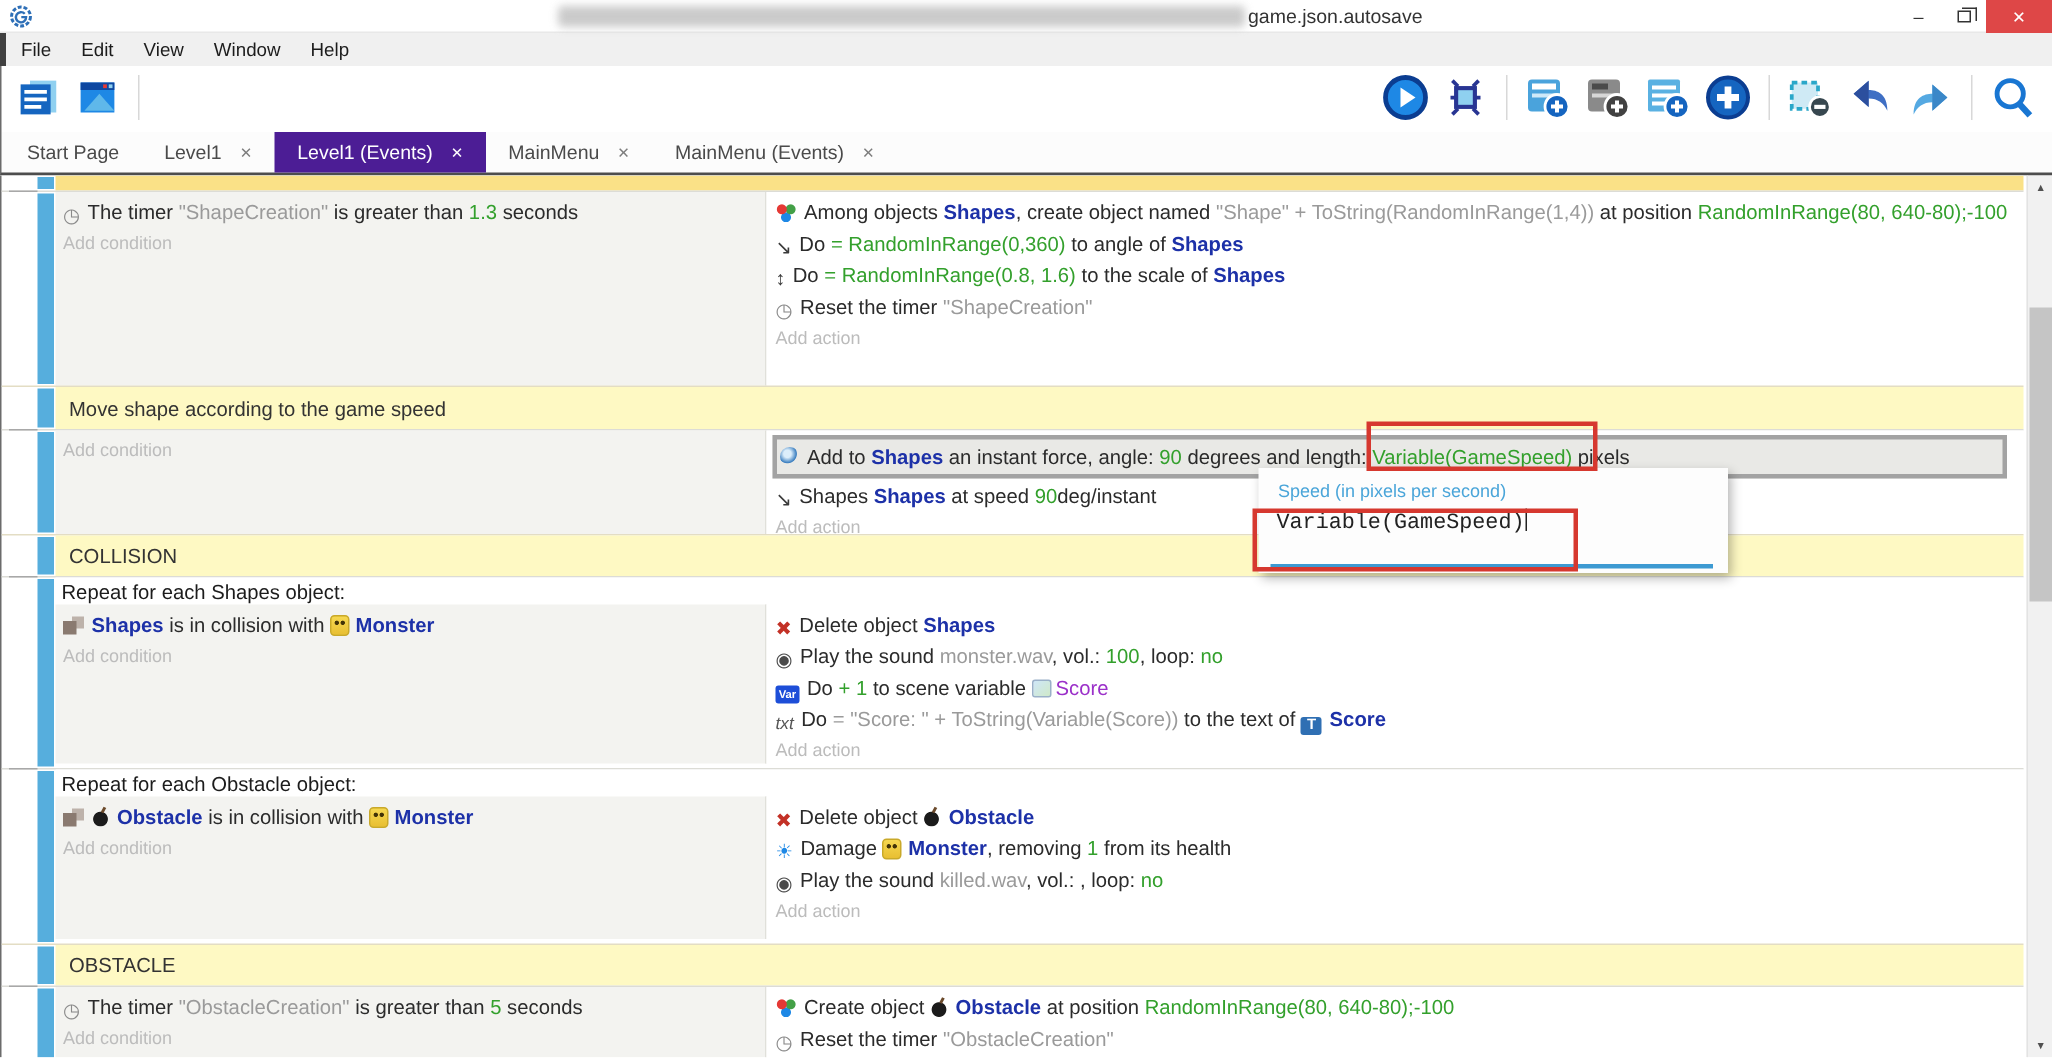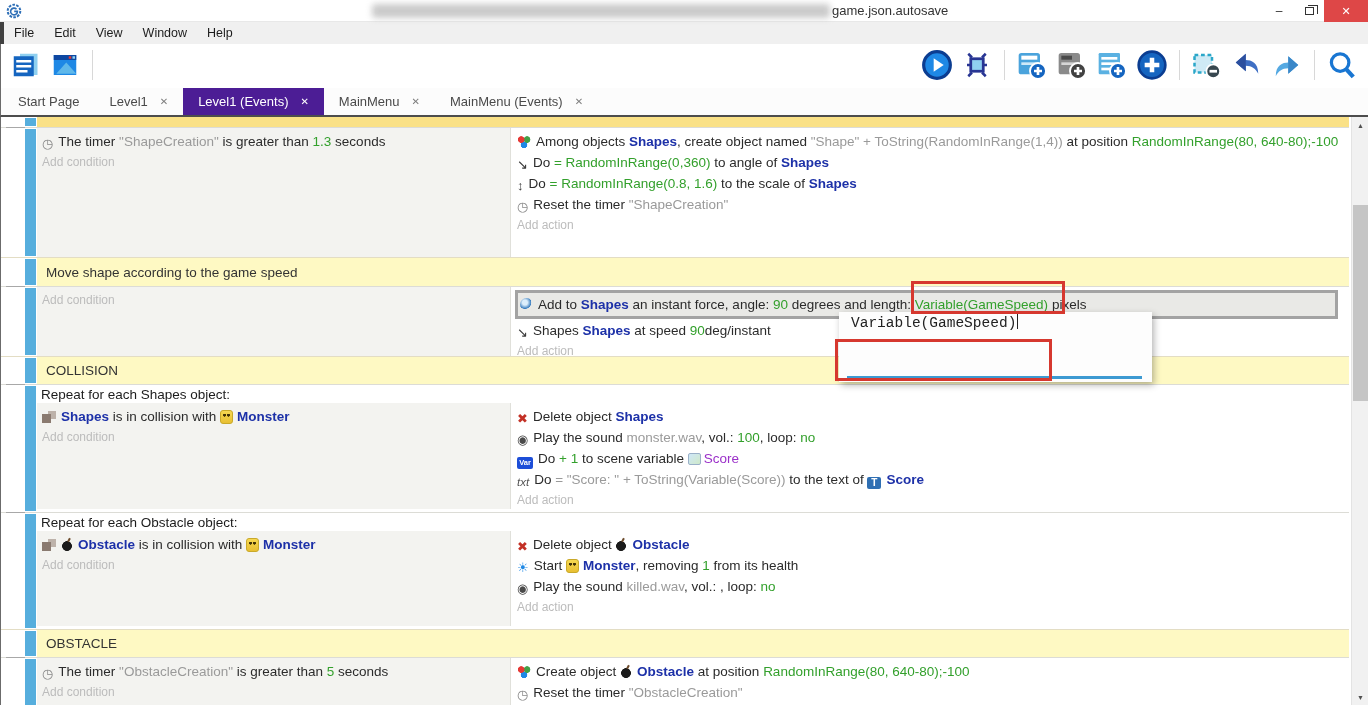--- a/index.html
+++ b/index.html
@@ -337,21 +337,21 @@
       <div class="row event-row tick" style="height: 117px;">
         <div class="handle"></div>
         <div class="event-header">Repeat for each Obstacle object:</div>
         <div class="cols with-header">
           <div class="conds">
             <div class="line"><span class="ic ic-brick"></span><span class="ic ic-bomb"></span><span class="s-obj">Obstacle</span><span> is in collision with </span><span class="ic ic-monster"></span><span class="s-obj">Monster</span></div>
             <div class="add-line">Add condition</div>
           </div>
           <div class="acts">
             <div class="line"><span class="ic ic-delete">✖</span><span>Delete object </span><span class="ic ic-bomb"></span><span class="s-obj">Obstacle</span></div>
-            <div class="line"><span class="ic ic-damage">☀</span><span>Start </span><span class="ic ic-monster"></span><span class="s-obj">Monster</span><span>, removing </span><span class="s-val">1</span><span> from its health</span></div>
+            <div class="line"><span class="ic ic-damage">☀</span><span>Damage </span><span class="ic ic-monster"></span><span class="s-obj">Monster</span><span>, removing </span><span class="s-val">1</span><span> from its health</span></div>
             <div class="line"><span class="ic ic-sound">◉</span><span>Play the sound </span><span class="s-str">killed.wav</span><span>, vol.: , loop: </span><span class="s-val">no</span></div>
             <div class="add-line">Add action</div>
           </div>
         </div>
       </div>
       <div class="row comment-row" style="height: 28px;">
         <div class="handle"></div>
         <div class="comment-inner">OBSTACLE</div>
       </div>
       <div class="row event-row tick">
@@ -364,20 +364,21 @@
           <div class="acts">
             <div class="line"><span class="ic ic-create"></span><span>Create object </span><span class="ic ic-bomb"></span><span class="s-obj">Obstacle</span><span> at position </span><span class="s-val">RandomInRange(80, 640-80);-100</span></div>
             <div class="line"><span class="ic ic-timer">◷</span><span>Reset the timer </span><span class="s-str">"ObstacleCreation"</span></div>
             <div class="add-line">Add action</div>
           </div>
         </div>
       </div>
     </div>
 
   <div class="popup">
+    <div class="popup-label">Speed (in pixels per second)</div>
     <div class="popup-input"><span>Variable(GameSpeed)</span><span class="caret"></span></div>
     <div class="popup-underline"></div>
   </div>
 
   <div class="red-rect red-rect1"></div>
   <div class="red-rect red-rect2"></div>
 
   <div class="scrollbar">
     <div class="sb-arrow sb-up">▲</div>
     <div class="sb-thumb"></div>

